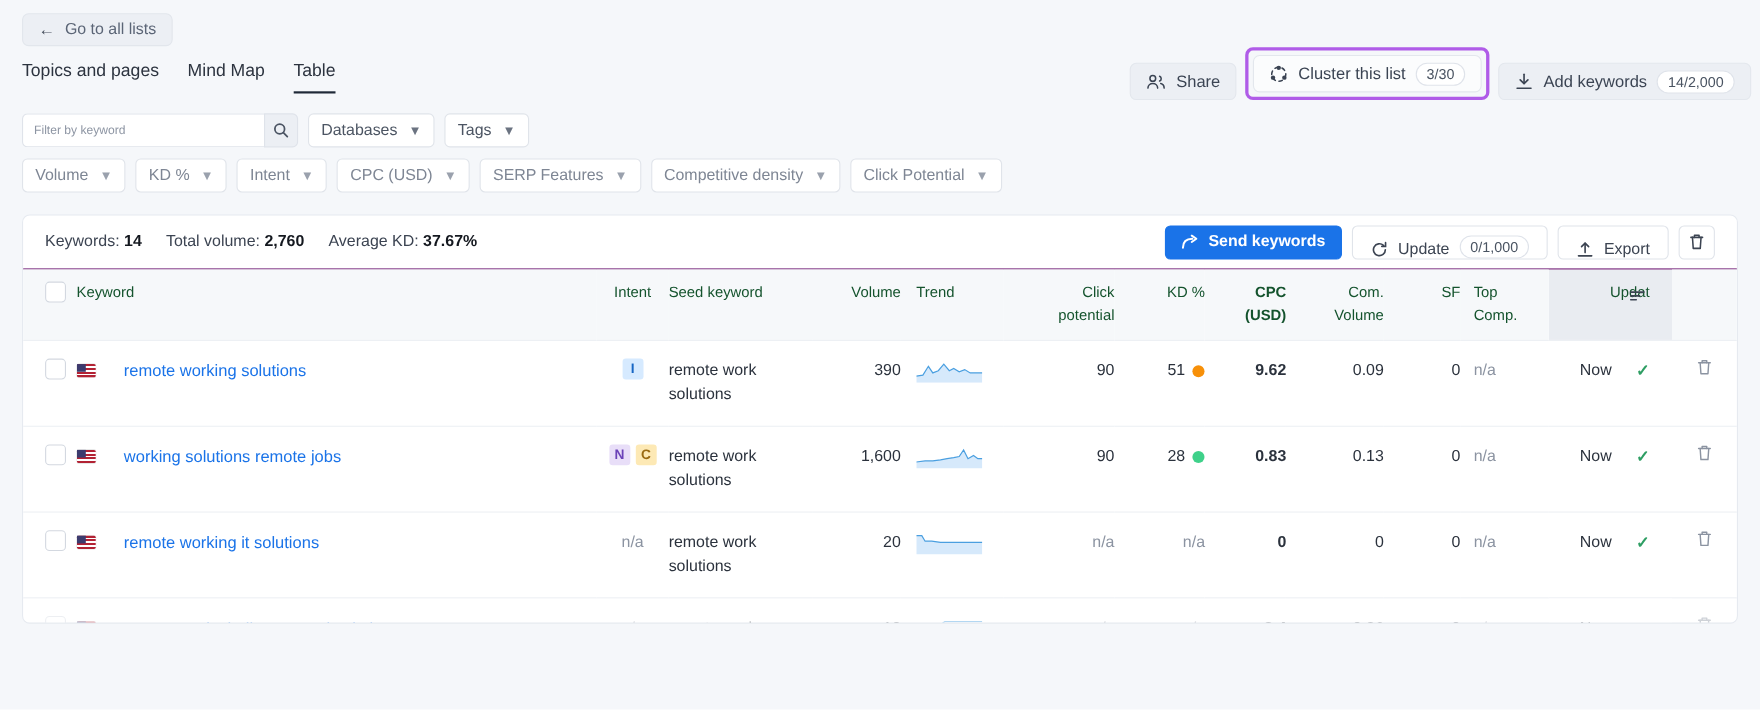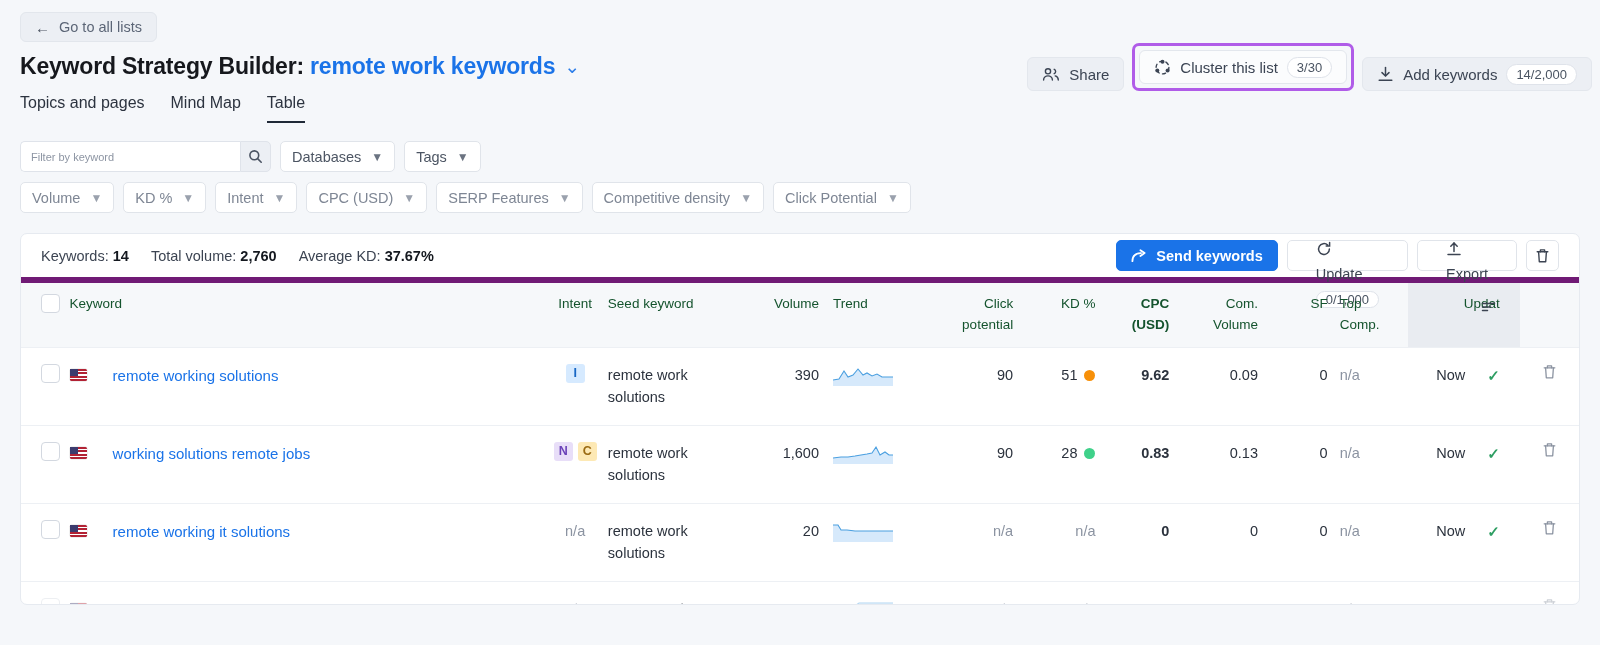--- a/index.html
+++ b/index.html
@@ -109,37 +109,37 @@
   .card {
     margin:20px 20px 0 20px;
     background:#fff; border:1px solid #e6eaf0; border-radius:7px;
     overflow:hidden;
     height:calc(645px - 273px);
   }
 
   .card-toolbar {
     display:flex; align-items:center;
     height:49px; padding:0 20px;
-    border-bottom:6px solid #701a75;
+    border-bottom:1px solid #701a75;
   }
   .stats { display:flex; gap:22px; font-size:14.5px; color:#3c4452; }
   .stats b { color:#14181f; }
   .toolbar-actions { margin-left:auto; display:flex; align-items:center; gap:9px; }
 
   .btn-primary {
     display:inline-flex; align-items:center; gap:9px;
     height:31px; padding:0 14px;
     background:#1a73e8; border:1px solid #1a73e8; border-radius:5px;
     color:#fff; font-size:14.5px; font-weight:bold; cursor:pointer; white-space:nowrap;
   }
   .btn-ghost {
-    display:inline-flex; align-items:flex-start; gap:9px;
-    height:31px; padding:0 28px;
+    display:inline-flex; align-items:flex-end; gap:9px;
+    height:31px; padding:0 16px;
     background:#fff; border:1px solid #e0e4ea; border-radius:5px;
-    font-size:14.5px; color:#3c4452; cursor:pointer; white-space:nowrap;flex-direction:column;
+    font-size:14.5px; color:#3c4452; cursor:pointer; white-space:nowrap;
   }
   .btn-icon {
     width:33px; height:31px; display:inline-flex; align-items:center; justify-content:center;
     background:#fff; border:1px solid #e0e4ea; border-radius:5px; cursor:pointer;
   }
 
   
   table { width:100%; border-collapse:collapse; table-layout:fixed; }
 
   thead th {
@@ -218,27 +218,20 @@
 </head>
 <body>
 
 <div class="topbar">
 
   <div class="back-btn">
     <span class="arrow">←</span>
     <span>Go to all lists</span>
   </div>
 
-  <div class="title-row">
-    <div class="page-title">
-      <span>Keyword Strategy Builder:</span>
-      <span class="list-name">remote work keywords</span>
-    </div>
-    <span class="caret-down">⌄</span>
-  </div>
 
   <div class="top-actions">
 
     <div class="pillbtn">
       <span>
         <svg class="ic" width="18" height="15" viewBox="0 0 18 15" fill="none" stroke="#3b4453" stroke-width="1.4" stroke-linecap="round" stroke-linejoin="round">
           <circle cx="6" cy="4.3" r="2.6"></circle>
           <path d="M1.6 13.1c0-2.5 2-4.2 4.4-4.2s4.4 1.7 4.4 4.2"></path>
           <path d="M12.2 2.3a2.4 2.4 0 0 1 0 4.4"></path>
           <path d="M13.2 8.9c1.8.4 3.1 1.9 3.1 4.2"></path>

